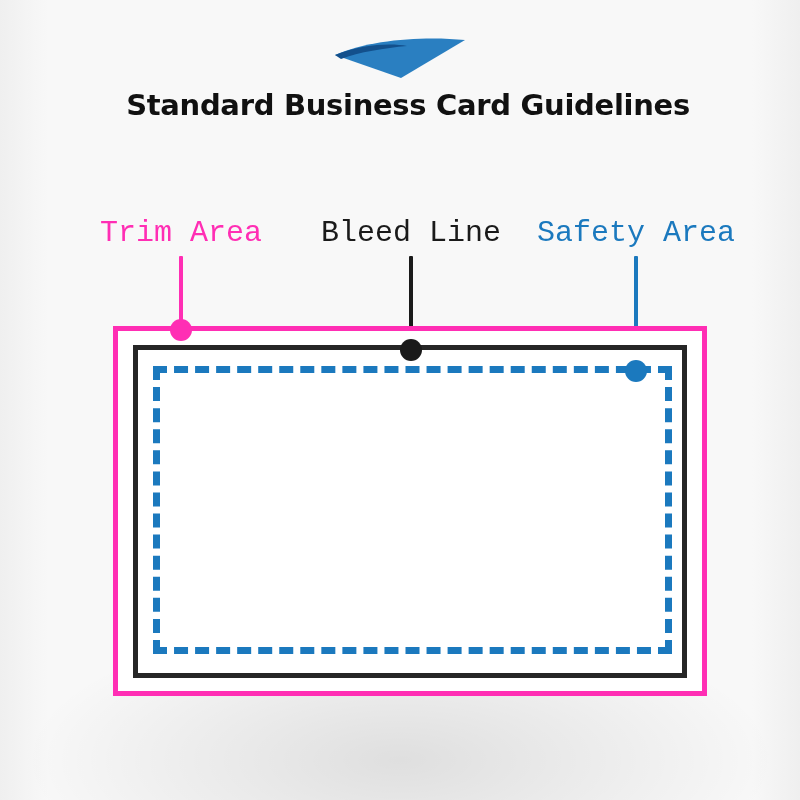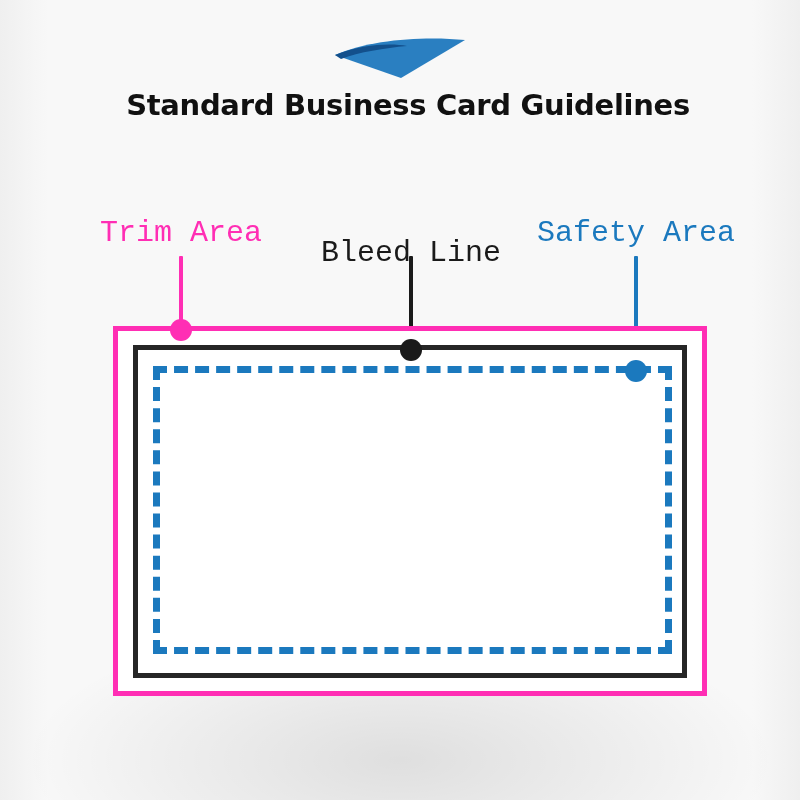--- a/index.html
+++ b/index.html
@@ -62,21 +62,21 @@
   .legend-label {
     position: absolute;
     font-family: Liberation Mono, monospace;
     font-weight: 400;
     font-size: 30px;
     white-space: nowrap;
     transform: translateX(-50%);
     top: 216px;
   }
   #label-trim   { color: #ff2eb4; }
-  #label-bleed  { color: #1a1a1a; margin-top: 20px; }
+  #label-bleed  { color: #1a1a1a; }
   #label-safety { color: #1b79be; }
 
   
   .leader-line {
     position: absolute;
     width: 4px;
     border-radius: 1px;
   }
   .leader-dot {
     position: absolute;

